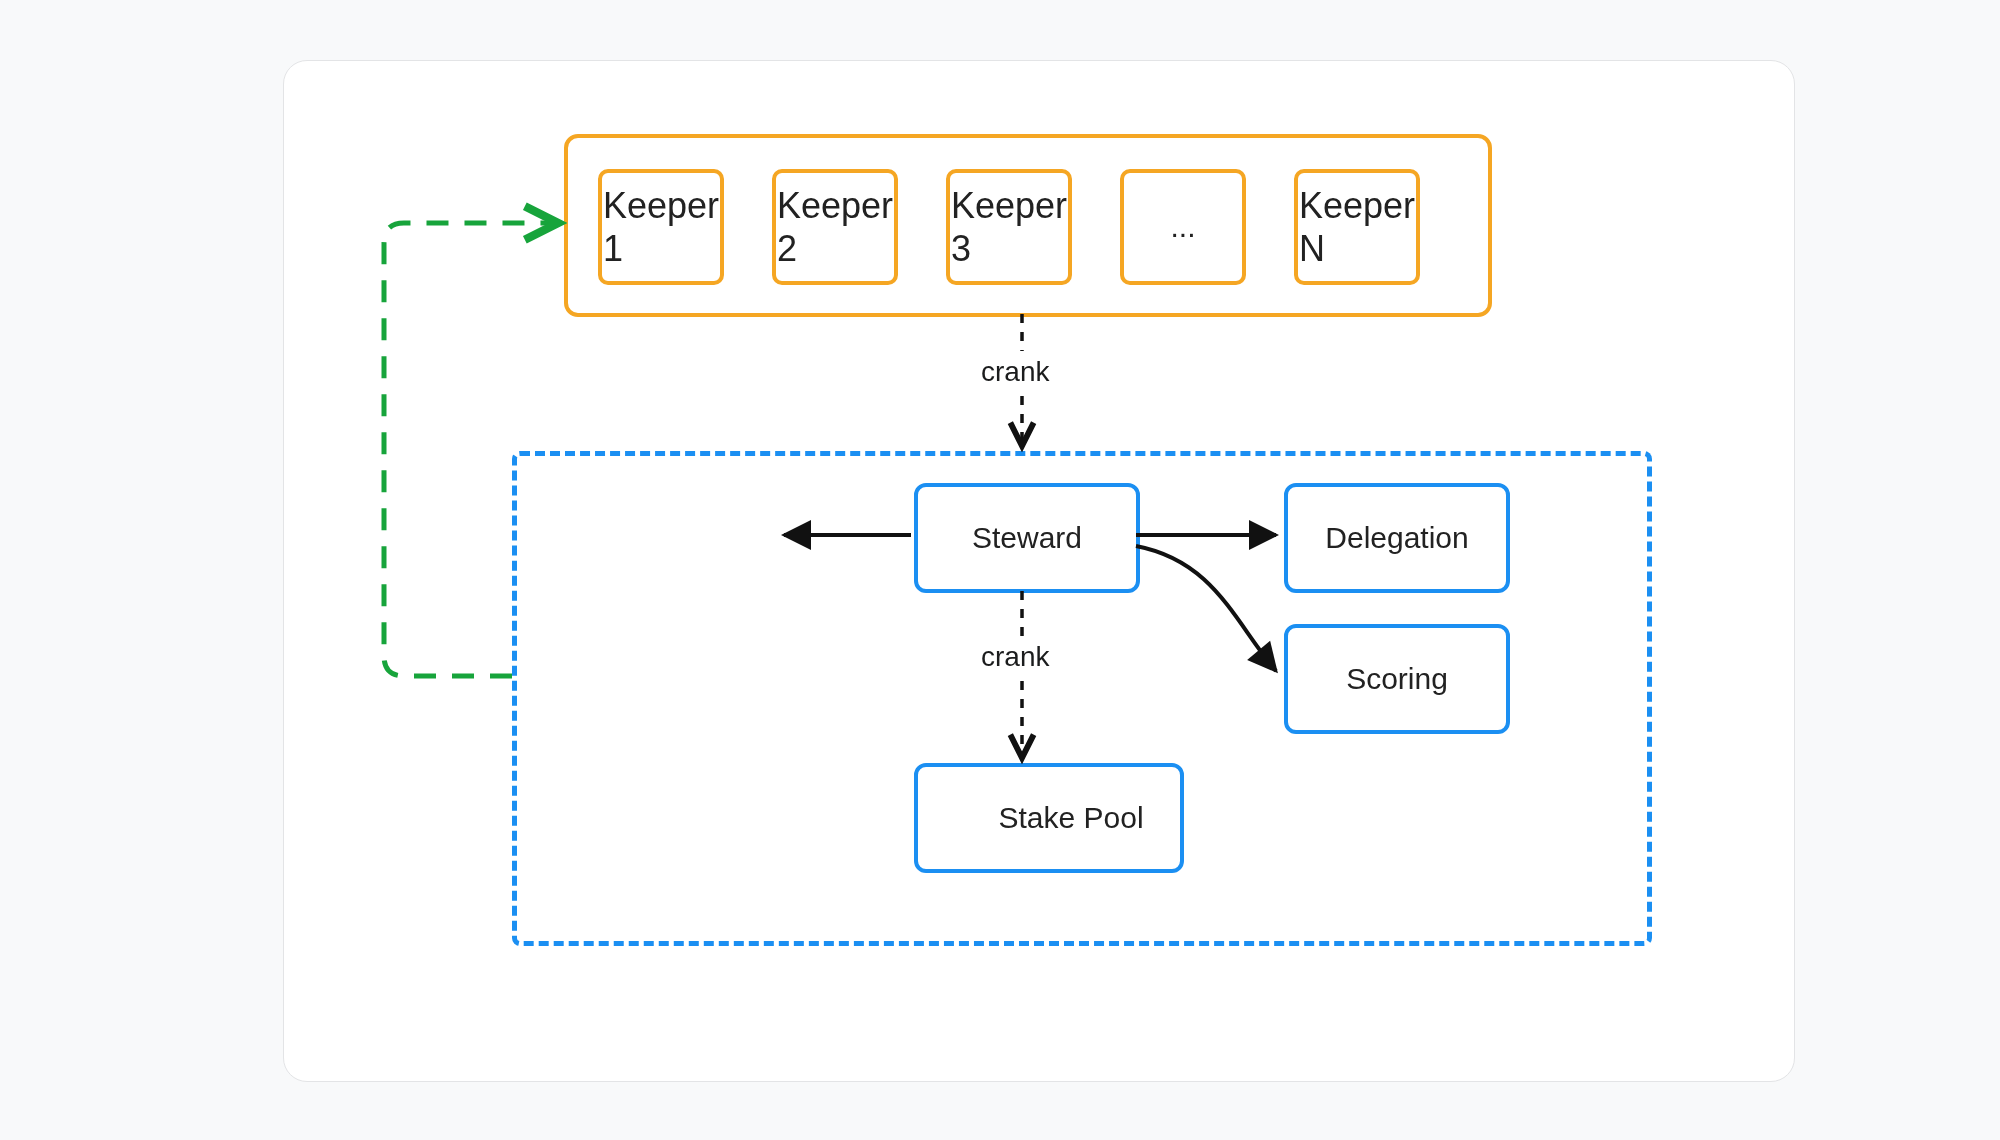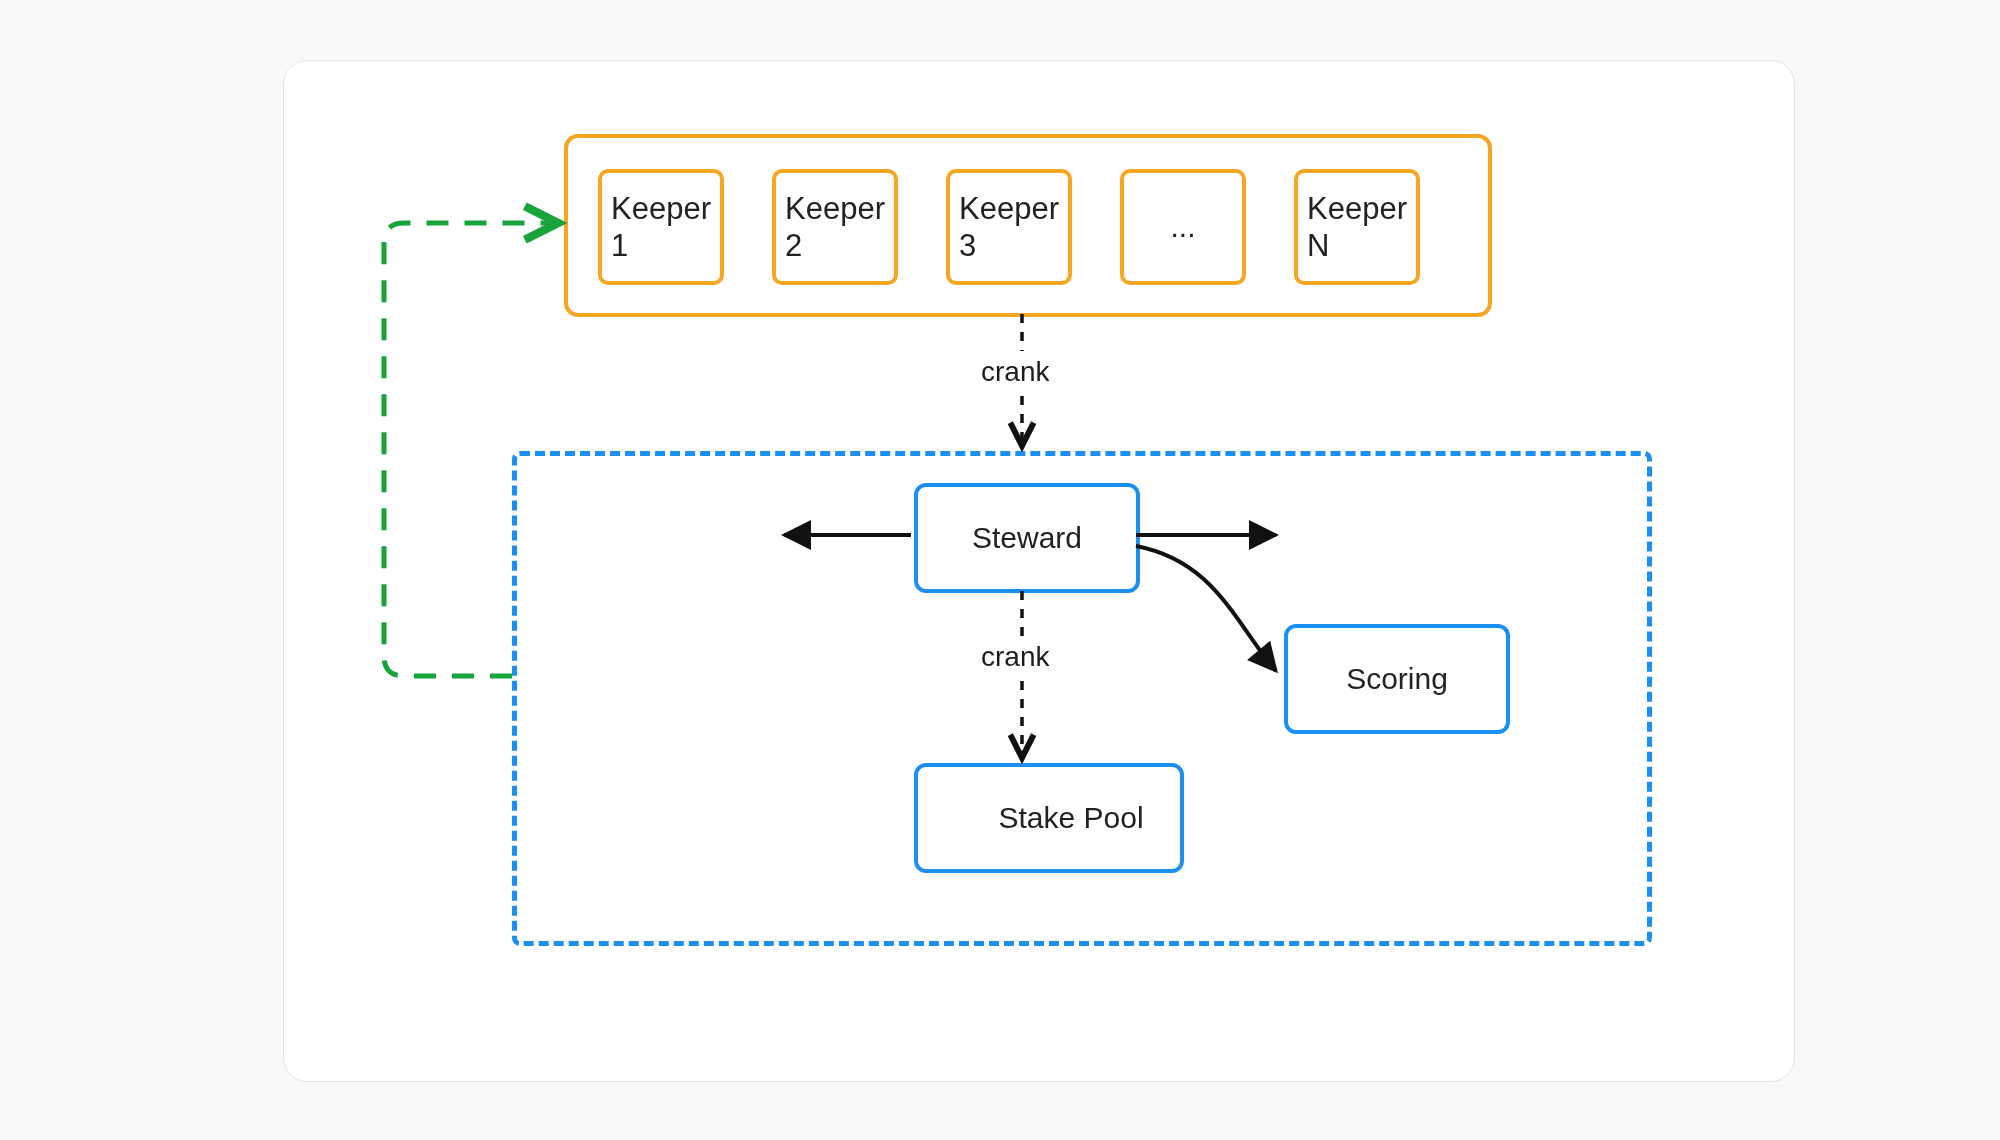--- a/index.html
+++ b/index.html
@@ -1,19 +1,19 @@
 <!DOCTYPE html>
 <html><head>
 <meta charset="utf-8">
 <style>
   html,body{margin:0;padding:0;width:100%;height:100%;background:#f8f9fa;font-family:-apple-system,BlinkMacSystemFont,"Segoe UI",Helvetica,Arial,sans-serif;}
   .stage{width:2000px;height:1140px;position:relative;background:#f8f9fa;}
   .card{position:absolute;left:283px;top:60px;width:1510px;height:1020px;background:#ffffff;border:1px solid #e3e4e6;border-radius:24px;}
   .keeperGroup{position:absolute;border:4px solid #f5a623;border-radius:14px;background:#fff;}
-  .keeperCell{position:absolute;border:4px solid #f5a623;border-radius:10px;background:#fff;display:flex;flex-direction:column;align-items:center;justify-content:center;font-size:31px;color:#222;line-height:1.2;}
+  .keeperCell{position:absolute;border:4px solid #f5a623;border-radius:10px;background:#fff;display:flex;flex-direction:column;align-items:center;justify-content:center;font-size:36px;color:#222;line-height:1.2;}
   .dashedBlue{position:absolute;border:5px dashed #1b8ff2;border-radius:8px;}
   .blueBox{position:absolute;border:4px solid #1b8ff2;border-radius:12px;background:#fff;display:flex;flex-direction:column;align-items:center;justify-content:center;font-size:30px;color:#222;line-height:1.2;text-align:center;}
   .label{position:absolute;font-size:28px;color:#1b1c1d;background:#fff;padding:0 4px;}
   svg.overlay{position:absolute;left:0;top:0;width:100%;height:100%;pointer-events:none;}
 </style>
 </head>
 <body>
 
 <div class="stage">
   <div class="card">
@@ -33,20 +33,23 @@
       <span>...</span>
     </div>
     <div class="keeperCell" style="left:1010px;top:108px;width:118px;height:108px;">
       <span>Keeper<br>N</span>
     </div>
 
     <div class="dashedBlue" style="left:228px;top:390px;width:1130px;height:485px;"></div>
 
     <div class="blueBox" style="left:630px;top:422px;width:218px;height:102px;">
       <span>Steward</span>
+    </div>
+    <div class="blueBox" style="left:1000px;top:422px;width:218px;height:102px;">
+      <span>Delegation</span>
     </div>
     <div class="blueBox" style="left:1000px;top:563px;width:218px;height:102px;">
       <span>Scoring</span>
     </div>
     <div class="blueBox" style="left:630px;top:702px;width:218px;height:102px;padding-left:44px;">
       <span>Stake Pool</span>
     </div>
 
     <div class="label" style="left:693px;top:295px;">crank</div>
     <div class="label" style="left:693px;top:580px;">crank</div>

